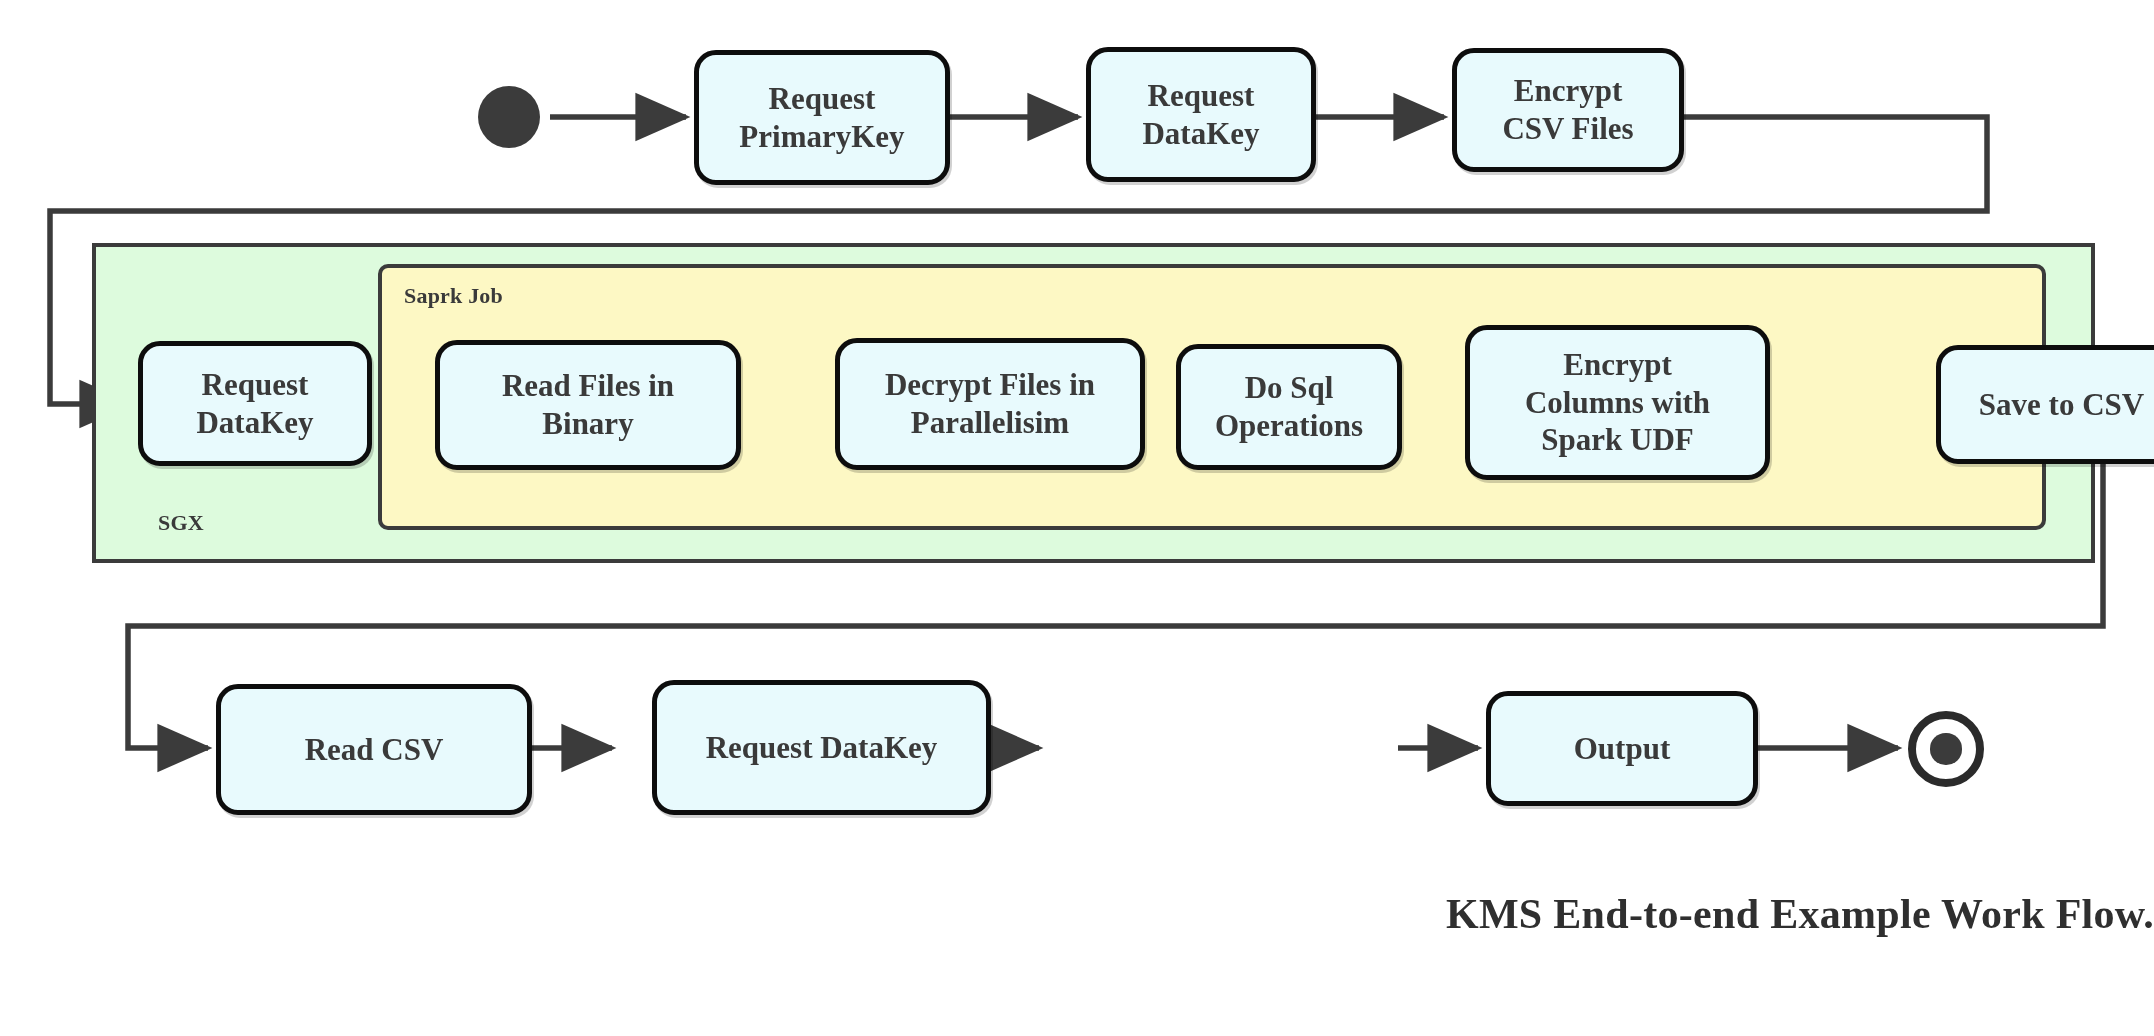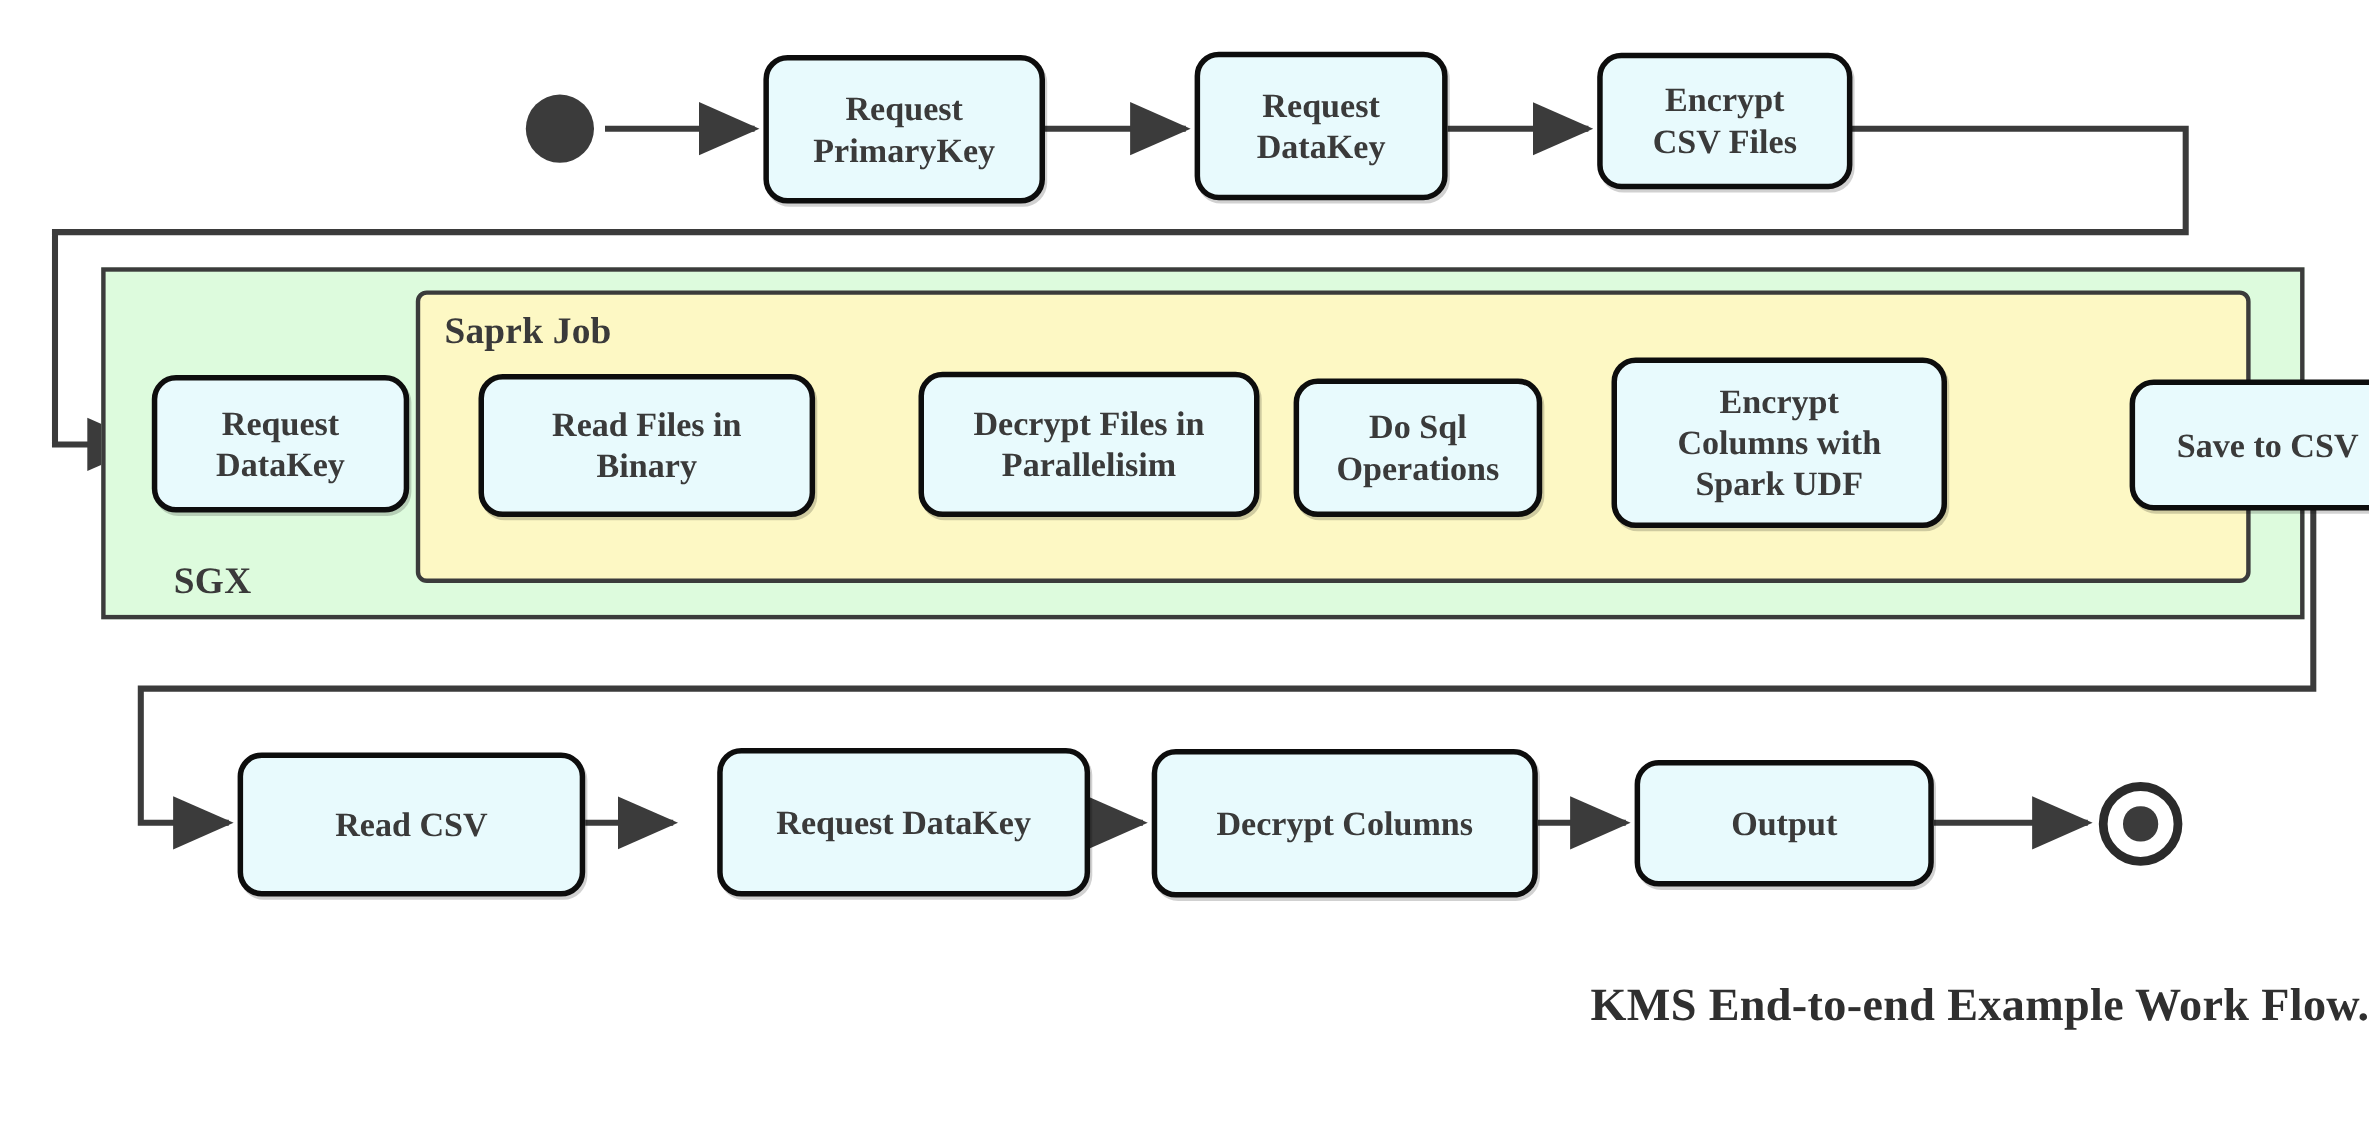--- a/index.html
+++ b/index.html
@@ -34,21 +34,21 @@
     background: #ddfbdd;
   }
   .zone-spark {
     background: #fdf8c4;
     border-radius: 10px;
   }
   .zone-label {
     position: absolute;
     font-weight: bold;
     color: #3a3a3a;
-    font-size: 34px;
+    font-size: 22px;
     letter-spacing: .2px;
     white-space: nowrap;
   }
   .node {
     position: absolute;
     box-sizing: border-box;
     background: #e8fafd;
     border: 5px solid #0d0d0d;
     border-radius: 22px;
     display: flex;
@@ -208,25 +208,20 @@
       <span>Read CSV</span>
     </div>
   </div>
 
   <div class="node" style="left:620px; top:680px; width:339px; height:135px;margin-left:32px;">
     <div>
       <span>Request DataKey</span>
     </div>
   </div>
 
-  <div class="node" style="left:1047px; top:681px; width:351px; height:135px;">
-    <div>
-      <span>Decrypt Columns</span>
-    </div>
-  </div>
 
   <div class="node" style="left:1486px; top:691px; width:272px; height:115px;">
     <div>
       <span>Output</span>
     </div>
   </div>
 
   <div class="caption" style="left:0; top:890px;">KMS End-to-end Example Work Flow.</div>
 
 </div>

